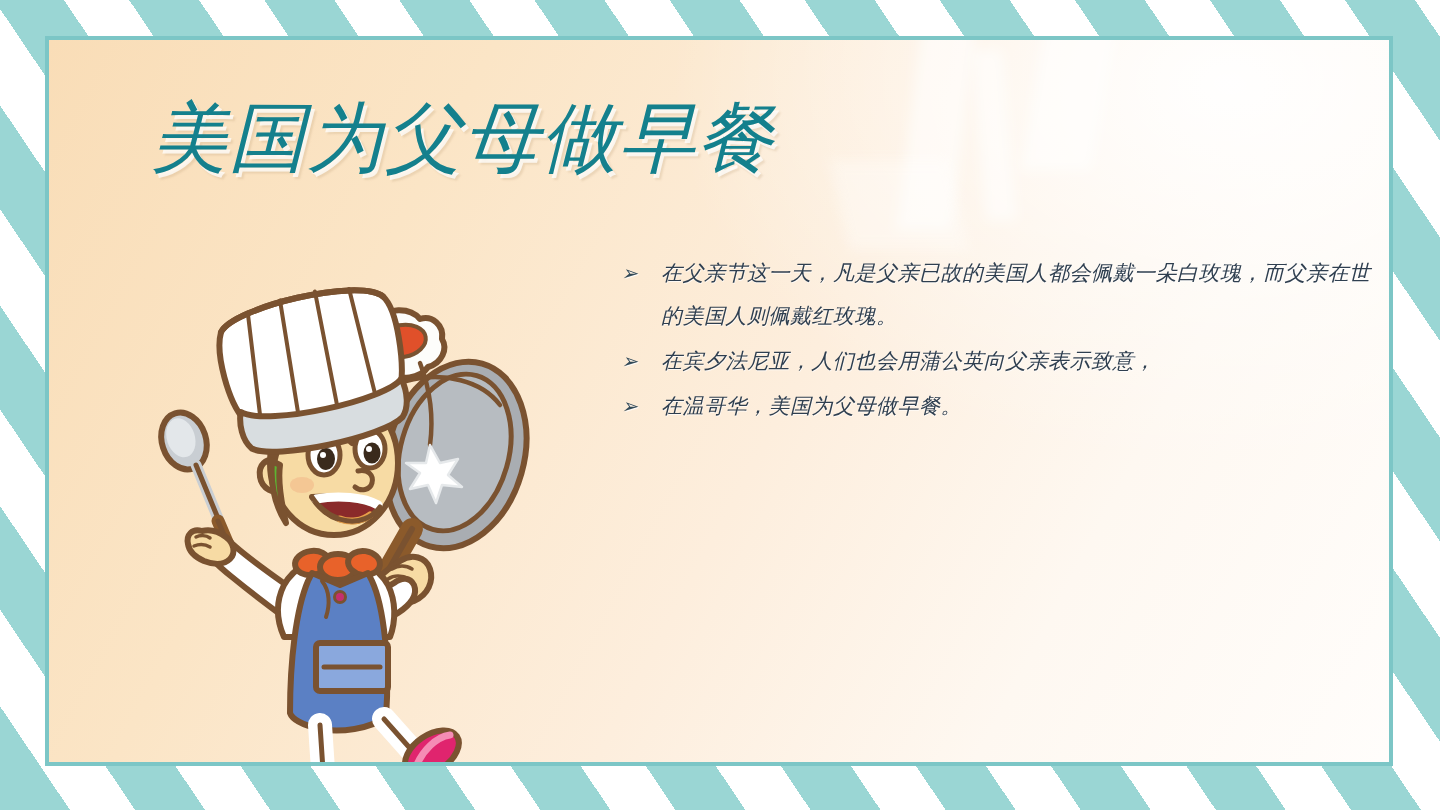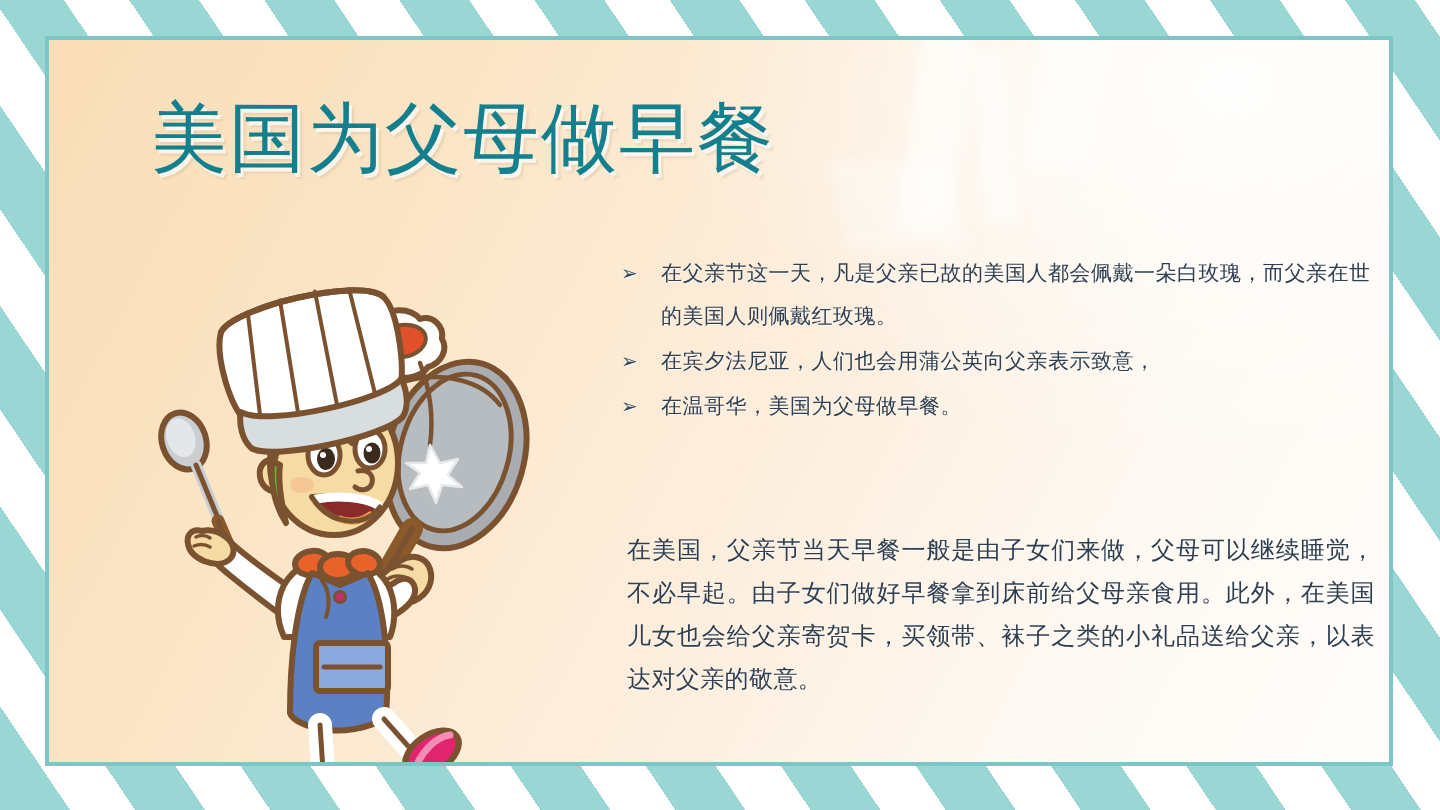--- a/index.html
+++ b/index.html
@@ -13,20 +13,21 @@
     font-family: "Liberation Serif", "DejaVu Serif", serif;
   }
 
   
   #slide {
     position: relative;
     width: 1440px;
     height: 810px;
     overflow: hidden;
     background: #ffffff;
+    font-style: italic;
   }
 
   
   #stripes {
     position: absolute;
     inset: 0;
     background-color: #ffffff;
     background-image: repeating-linear-gradient(
       56deg,
       #9ad6d4 0px,
@@ -160,21 +161,20 @@
         <span class="bullet-text">在宾夕法尼亚，人们也会用蒲公英向父亲表示致意，</span>
       </div>
 
       <div class="bullet-row">
         <span class="bullet-marker">➢</span>
         <span class="bullet-text">在温哥华，美国为父母做早餐。</span>
       </div>
 
     </div>
 
-    <div id="paragraph">在美国，父亲节当天早餐一般是由子女们来做，父母可以继续睡觉，不必早起。由子女们做好早餐拿到床前给父母亲食用。此外，在美国儿女也会给父亲寄贺卡，买领带、袜子之类的小礼品送给父亲，以表达对父亲的敬意。</div>
 
     <div id="chef">
       <svg viewBox="0 0 450 520" xmlns="http://www.w3.org/2000/svg">
         <g fill="none" stroke="#7a5230" stroke-width="6" stroke-linecap="round" stroke-linejoin="round">
 
           <g>
             <ellipse cx="40" cy="156" rx="22" ry="29" transform="rotate(-18 40 156)" fill="#c9ced3"></ellipse>
             <ellipse cx="38" cy="152" rx="14" ry="20" transform="rotate(-18 40 156)" fill="#e3e7ea" stroke="none"></ellipse>
             <path d="M52 180 L78 243" stroke="#c9ced3" stroke-width="11"></path>
             <path d="M52 180 L78 243" stroke="#7a5230" stroke-width="5" fill="none"></path>

